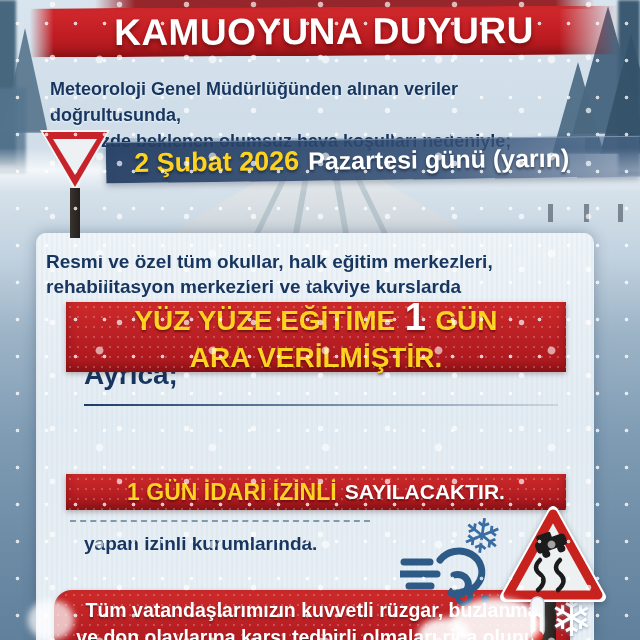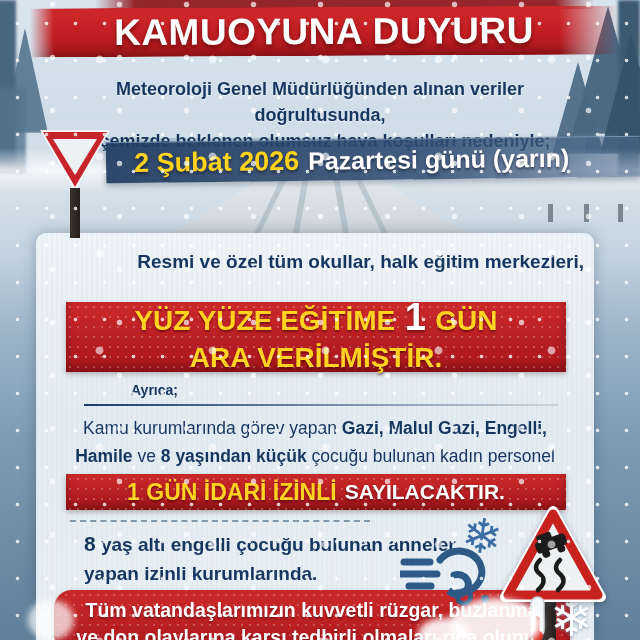--- a/index.html
+++ b/index.html
@@ -48,21 +48,21 @@
   #ribbon{left:30px;top:7px;width:588px;height:49px;z-index:4;transform:rotate(-.3deg);
           background:linear-gradient(180deg,#d22a2e,#c01d22 55%,#a8181d);
           box-shadow:inset 0 -4px 8px rgba(90,8,10,.5);
           -webkit-mask-image:linear-gradient(90deg,transparent,#000 4%,#000 90%,transparent);
           mask-image:linear-gradient(90deg,transparent,#000 4%,#000 90%,transparent);
           display:flex;align-items:center;justify-content:center;}
   #ribbon .t{color:#fff;font-size:37px;font-weight:900;letter-spacing:.5px;
              text-shadow:0 3px 4px rgba(70,5,5,.55);}
 
   
-  #intro{left:50px;top:76px;width:540px;z-index:4;text-align:center;color:#16355f;
+  #intro{left:50px;top:76px;width:540px;z-index:4;text-align:left;color:#16355f;
          font-size:18px;font-weight:700;line-height:26px;
          text-shadow:0 1px 2px rgba(255,255,255,.7);}
 
   
   #yield{left:40px;top:130px;width:72px;height:110px;z-index:6;}
   #yield .w{left:0;top:0;width:70px;height:62px;background:#f2f5f6;
             clip-path:polygon(0 0,100% 0,50% 100%);filter:drop-shadow(0 2px 2px rgba(40,60,80,.4));}
   #yield .r{left:3px;top:2px;width:64px;height:55px;background:#c6242a;
             clip-path:polygon(0 0,100% 0,50% 100%);}
   #yield .i{left:13px;top:9px;width:44px;height:36px;background:#eef1f3;
@@ -79,35 +79,35 @@
   #dateband .r{color:#fff;font-size:25px;font-weight:800;margin-left:9px;text-shadow:0 2px 3px rgba(10,20,40,.6);}
 
   
   #card{left:36px;top:233px;width:558px;height:407px;z-index:5;border-radius:10px 10px 0 0;
         background:linear-gradient(180deg,#eff4f8,#e3ecf2 45%,#e9f0f5);
         box-shadow:0 0 14px rgba(40,60,85,.35);}
   #card::after{content:"";position:absolute;inset:0;border-radius:10px 10px 0 0;
         background:repeating-linear-gradient(90deg,rgba(170,195,215,.10) 0 2px,transparent 2px 5px);}
   .blob{background:rgba(255,255,255,.9);border-radius:50%;filter:blur(3px);z-index:24;}
 
-  #schools{left:10px;top:16px;width:538px;text-align:right;color:#16355f;
+  #schools{left:10px;top:16px;width:538px;text-align:left;color:#16355f;
            font-size:19px;font-weight:700;line-height:25px;z-index:2;position:absolute;}
 
   .redband{position:absolute;z-index:3;
            background:linear-gradient(180deg,#cd2a2a,#b51d22 60%,#aa181d);
            box-shadow:inset 0 -5px 10px rgba(80,8,10,.45),0 2px 5px rgba(60,20,20,.3);}
   .redband::before{content:"";position:absolute;inset:0;
            background-image:radial-gradient(circle,rgba(255,255,255,.22) 1px,transparent 1.5px);
            background-size:8px 10px;}
   #band1{left:30px;top:69px;width:500px;height:70px;display:flex;flex-direction:column;
          align-items:center;justify-content:center;line-height:33px;}
   .yel{color:#ffd21f;font-weight:800;font-size:28px;text-shadow:0 2px 2px rgba(60,0,0,.5);}
   #band1 .one{color:#fff;font-size:38px;font-weight:900;margin:0 5px;text-shadow:0 2px 3px rgba(60,0,0,.55);}
 
-  #ayrica{left:48px;top:149px;color:#16355f;font-size:14px;font-weight:800;z-index:2;position:absolute;margin-left:47px;}
+  #ayrica{left:48px;top:126px;color:#16355f;font-size:28px;font-weight:800;z-index:2;position:absolute;}
   #ayrline{left:48px;top:171px;width:474px;height:2px;z-index:2;position:absolute;
            background:linear-gradient(90deg,#1c3c68,rgba(28,60,104,.12));}
 
   #personnel{left:8px;top:181px;width:542px;text-align:center;color:#16355f;
              font-size:17.5px;line-height:28px;z-index:2;position:absolute;font-weight:500;}
   #personnel b{font-weight:800;}
 
   #band2{left:30px;top:241px;width:500px;height:36px;display:flex;align-items:center;justify-content:center;}
   #band2 .y{color:#ffd21f;font-weight:800;font-size:23px;text-shadow:0 2px 2px rgba(60,0,0,.5);}
   #band2 .w{color:#fff;font-weight:800;font-size:21px;margin-left:8px;text-shadow:0 2px 2px rgba(60,0,0,.5);}
@@ -180,48 +180,44 @@
 
 <div id="dateband" class="abs">
   <span class="d">2 Şubat 2026</span>
   <span class="r">Pazartesi günü (yarın)</span>
 </div>
 
 <div id="card" class="abs">
 
   <div id="schools">
     <div>Resmi ve özel tüm okullar, halk eğitim merkezleri,</div>
+    <div>rehabilitasyon merkezleri ve takviye kurslarda</div>
   </div>
 
   <div id="band1" class="redband">
     <div>
       <span class="yel">YÜZ YÜZE EĞİTİME</span>
       <span class="one">1</span>
       <span class="yel">GÜN</span>
     </div>
     <div class="yel">ARA VERİLMİŞTİR.</div>
   </div>
 
   <div id="ayrica">Ayrıca;</div>
   <div id="ayrline"></div>
 
-  <div id="personnel">
-    <div><span>Kamu kurumlarında görev yapan </span><b>Gazi, Malul Gazi, Engelli,</b></div>
-    <div><b>Hamile</b><span> ve </span><b>8 yaşından küçük</b><span> çocuğu bulunan kadın personel</span></div>
-  </div>
 
   <div id="band2" class="redband">
     <span class="y">1 GÜN İDARİ İZİNLİ</span>
     <span class="w">SAYILACAKTIR.</span>
   </div>
 
   <div id="dash"></div>
 
   <div id="mothers">
-    <div><span class="b8">8</span><span> yaş altı engelli çocuğu bulunan anneler</span></div>
     <div><b>yapan izinli</b><span> kurumlarında.</span></div>
   </div>
 
   <div id="footerband" class="redband">
     <div class="t">Tüm vatandaşlarımızın kuvvetli rüzgar, buzlanma</div>
     <div class="t">ve don olaylarına karşı tedbirli olmaları rica olunur.</div>
   </div>
 </div>
 
 <div id="flakeBlue" class="abs flake">❄</div>

